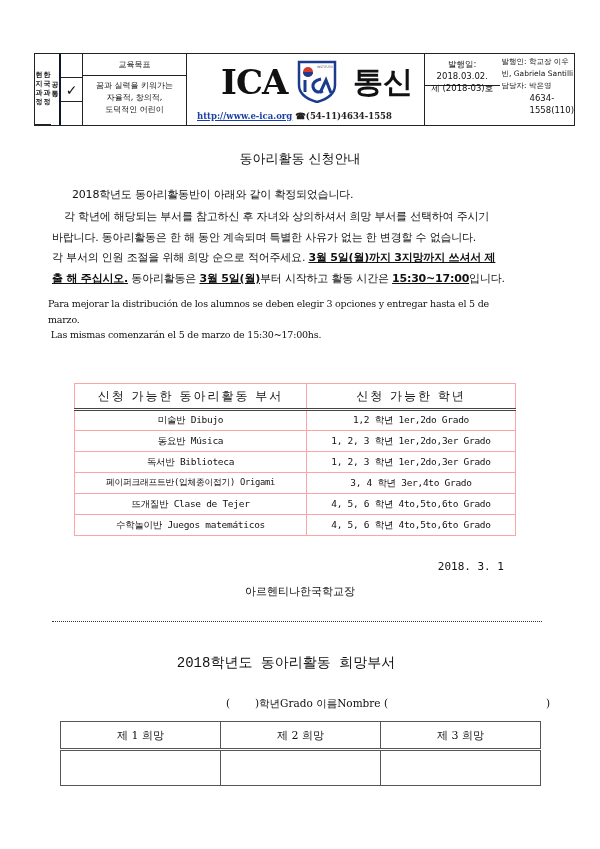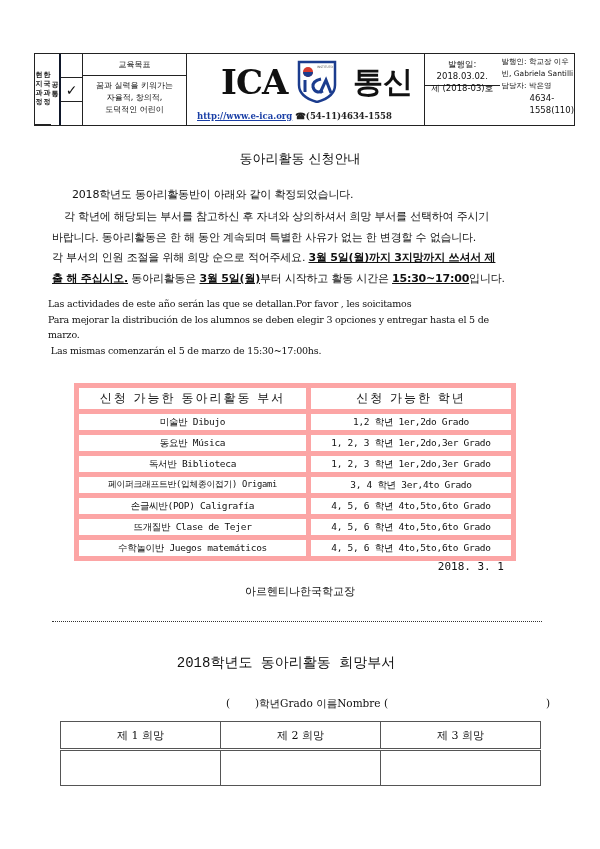--- a/index.html
+++ b/index.html
@@ -30,21 +30,21 @@
   .hdr-right .bot .ind { padding-left: 28px; font-size: 8.5px; }
 
   
   .title1 { position: absolute; left: 0; width: 600px; top: 150px; text-align: center; font-size: 13px; font-family: "DejaVu Serif", serif; }
   .ko-para { position: absolute; left: 60px; width: 530px; font-size: 11px; line-height: 20.5px; font-family: "DejaVu Sans", sans-serif; letter-spacing: -0.2px; }
   .ko-para .u { font-weight: bold; text-decoration: underline; }
   .es-para { position: absolute; left: 48px; width: 535px; font-family: "DejaVu Serif", serif; font-size: 9.5px; line-height: 15.6px; letter-spacing: -0.2px; }
 
   
   .club { position: absolute; left: 74px; top: 383px; width: 442px; border-collapse: collapse; }
-  .club th, .club td { border: 5px solid #fca5a5; text-align: center; }
+  .club th, .club td { border: 1px solid #fca5a5; text-align: center; }
   .club th { height: 26px; font-size: 12px; font-weight: normal; letter-spacing: 2px; border-bottom: 3px double #444; }
   .club td { height: 21px; font-size: 9.5px; font-family: "DejaVu Sans Mono", monospace; letter-spacing: -0.3px; }
   .club col.c1 { width: 232px; }
 
   .date { position: absolute; left: 0; width: 504px; top: 560px; text-align: right; font-size: 11px; font-family: "DejaVu Sans Mono", monospace; }
   .school { position: absolute; left: 0; width: 600px; top: 584px; text-align: center; font-size: 11px; }
 
   .dotline { position: absolute; left: 52px; top: 621px; width: 490px; border-top: 1.5px dotted #333; }
 
   .title2 { position: absolute; left: 0; width: 536px; top: 654px; text-align: center; font-size: 14px; font-family: Liberation Mono, monospace; margin-left: 18px; }
@@ -121,21 +121,20 @@
   <div style="padding-left:12px">2018학년도 동아리활동반이 아래와 같이 확정되었습니다.</div>
 </div>
 <div class="ko-para" style="top:207px; left:52px;">
   <div style="padding-left:12px">각 학년에 해당되는 부서를 참고하신 후 자녀와 상의하셔서 희망 부서를 선택하여 주시기</div>
   <div>바랍니다. 동아리활동은 한 해 동안 계속되며 특별한 사유가 없는 한 변경할 수 없습니다.</div>
   <div><span>각 부서의 인원 조절을 위해 희망 순으로 적어주세요. </span><span class="u">3월 5일(월)까지 3지망까지 쓰셔서 제</span></div>
   <div><span class="u">출 해 주십시오.</span><span> 동아리활동은 </span><span class="u">3월 5일(월)</span><span>부터 시작하고 활동 시간은 </span><span class="u">15:30~17:00</span><span>입니다.</span></div>
 </div>
 
 <div class="es-para" style="top:296px;">
-  <div>Las actividades de este año serán las que se detallan.Por favor , les soicitamos</div>
   <div>Para mejorar la distribución de los alumnos se deben elegir 3 opciones y entregar hasta el 5 de</div>
   <div>marzo.</div>
   <div style="white-space:pre"> Las mismas comenzarán el 5 de marzo de 15:30~17:00hs.</div>
 </div>
 
 <table class="club">
   <colgroup>
       <col class="c1">
       <col>
     </colgroup>
@@ -156,24 +155,20 @@
       </tr>
     <tr>
         <td>독서반 Biblioteca</td>
         <td>1, 2, 3 학년 1er,2do,3er Grado</td>
       </tr>
     <tr>
         <td style="font-size:8.8px">페이퍼크래프트반(입체종이접기) Origami</td>
         <td>3, 4 학년 3er,4to Grado</td>
       </tr>
     <tr>
-        <td>손글씨반(POP) Caligrafía</td>
-        <td>4, 5, 6 학년 4to,5to,6to Grado</td>
-      </tr>
-    <tr>
         <td>뜨개질반 Clase de Tejer</td>
         <td>4, 5, 6 학년 4to,5to,6to Grado</td>
       </tr>
     <tr>
         <td>수학놀이반 Juegos matemáticos</td>
         <td>4, 5, 6 학년 4to,5to,6to Grado</td>
       </tr>
   </tbody>
 </table>
 

